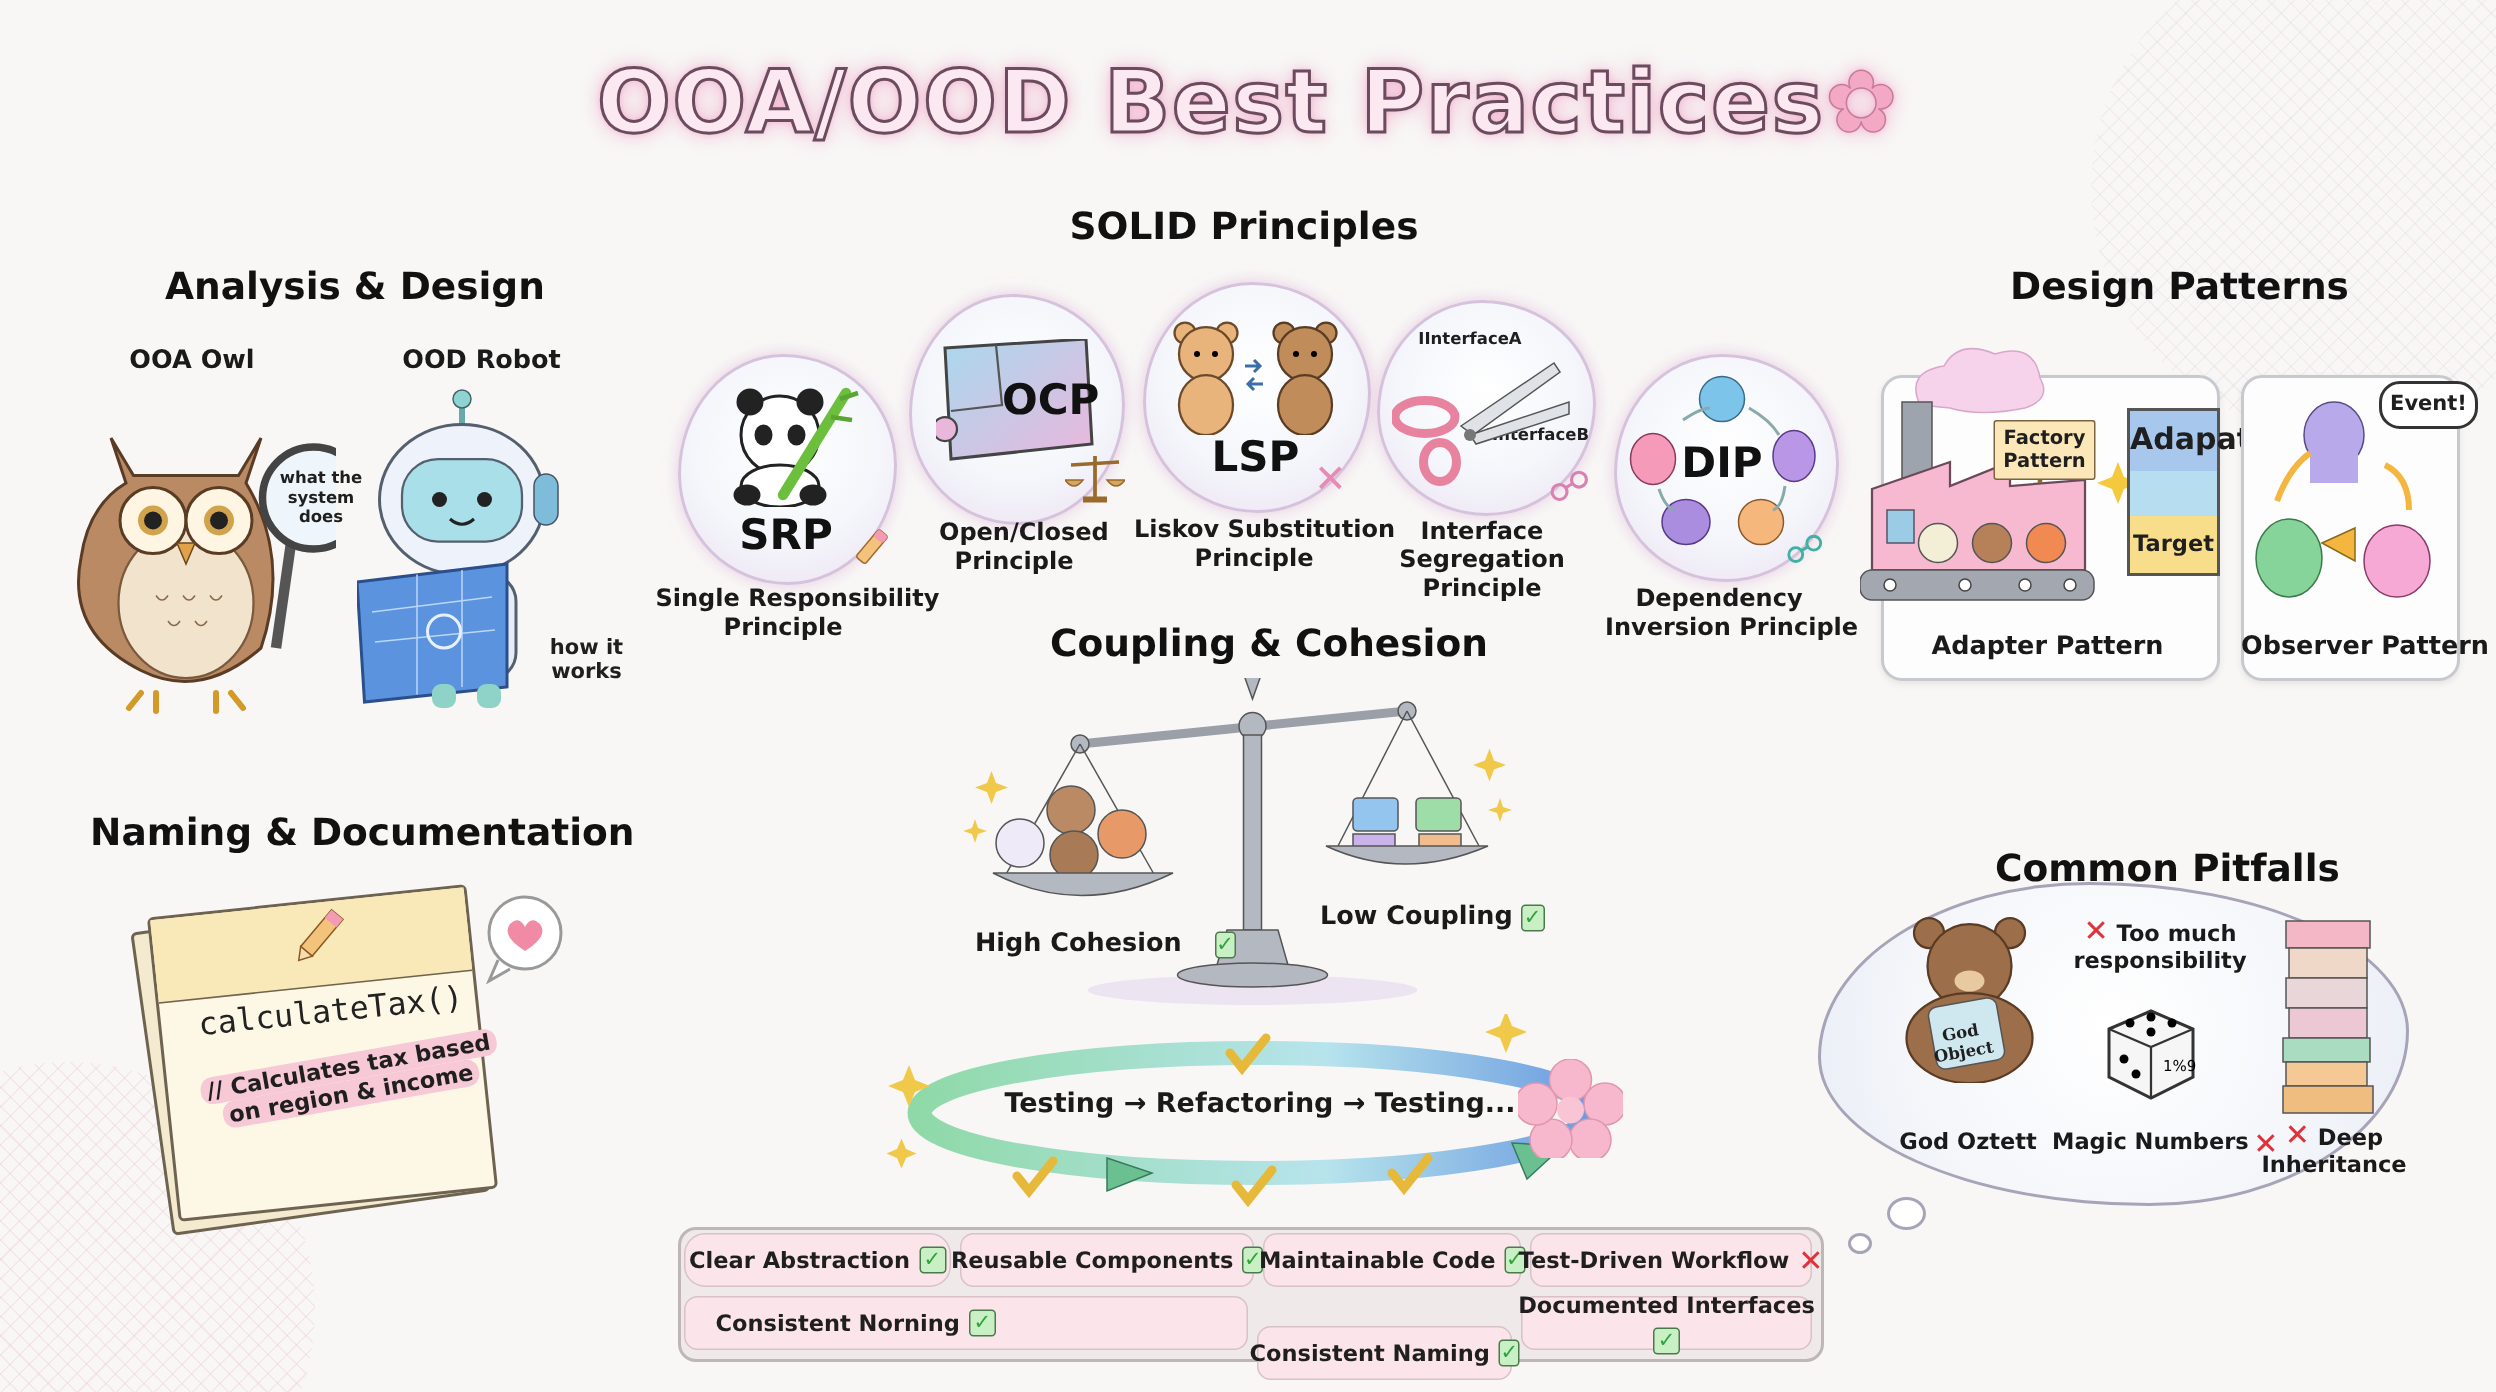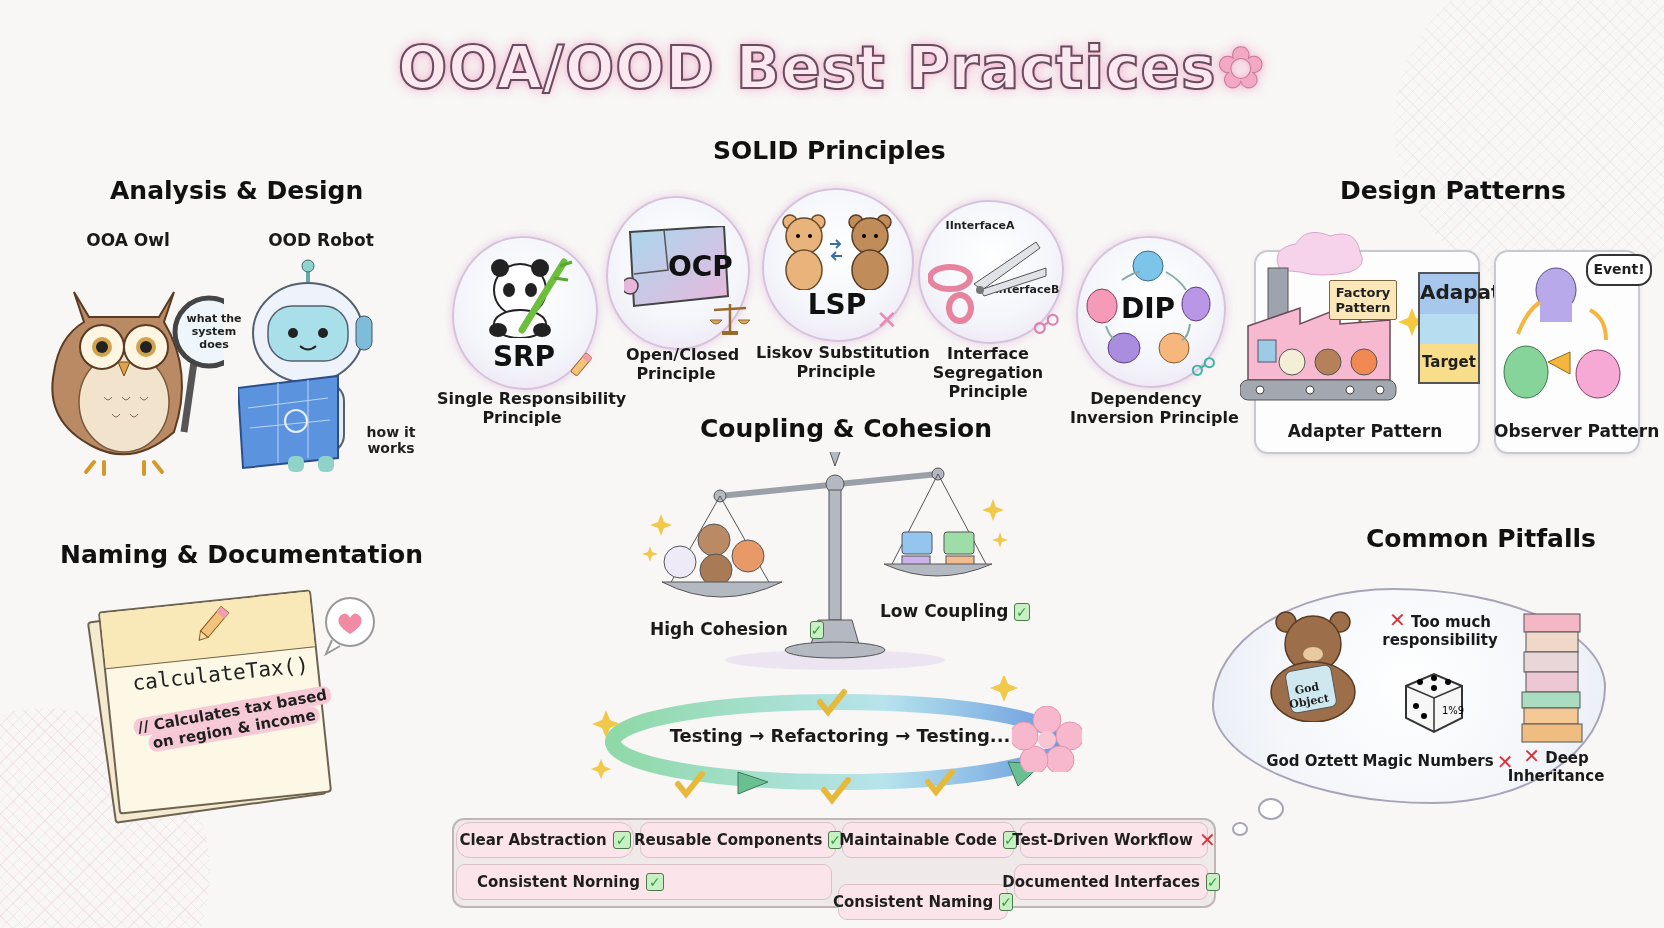--- a/index.html
+++ b/index.html
@@ -315,21 +315,21 @@
 <div class="abs" style="left:134px;top:702px;transform:rotate(-10deg);font-size:15px;font-weight:bold;line-height:18px;">
   <div style="background:#f7c8d6;border-radius:8px;padding:0 4px;">// Calculates tax based</div>
   <div style="background:#f7c8d6;border-radius:8px;padding:0 4px;margin-left:12px;display:inline-block;">on region &amp; income</div>
 </div>
 <svg class="abs" style="left:318px;top:596px;" width="60" height="60" viewBox="0 0 60 60">
   <circle cx="32" cy="26" r="24" fill="#fff" stroke="#999" stroke-width="2"></circle>
     <path d="M14 44 l-6 14 14 -8" fill="#fff" stroke="#999" stroke-width="2"></path>
   <path d="M32 38 q-16 -10 -10 -18 q6 -6 10 2 q4 -8 10 -2 q6 8 -10 18 Z" fill="#f18aa4"></path>
 </svg>
 
-<div class="abs h2" style="left:1330px;top:524px;width:220px;margin-left:36px;">Common Pitfalls</div>
+<div class="abs h2" style="left:1330px;top:564px;width:220px;">Common Pitfalls</div>
 <div class="abs" style="left:1212px;top:588px;width:390px;height:212px;border-radius:46% 54% 44% 56%/54% 46% 54% 46%;background:radial-gradient(circle at 50% 45%,#ffffff 0%,#f4f6fa 60%,#e7ecf5 100%);border:2px solid #a7a4b8;"></div>
 <div class="abs" style="left:1258px;top:798px;width:22px;height:18px;border-radius:50%;border:2px solid #a7a4b8;background:#fff;"></div>
 <div class="abs" style="left:1232px;top:822px;width:12px;height:10px;border-radius:50%;border:2px solid #a7a4b8;background:#fff;"></div>
 
 <svg class="abs" style="left:1260px;top:608px;" width="110" height="114" viewBox="0 0 110 114">
   <g fill="#9c6f4a" stroke="#5a3b24" stroke-width="1.5">
       <circle cx="26" cy="14" r="10"></circle>
       <circle cx="80" cy="14" r="10"></circle>
       <circle cx="53" cy="36" r="28"></circle>
       <ellipse cx="53" cy="84" rx="42" ry="30"></ellipse>
@@ -360,21 +360,21 @@
   <rect x="6" y="2" width="56" height="18" fill="#f3b7c6" stroke="#555"></rect>
   <rect x="8" y="20" width="52" height="20" fill="#efd8c8" stroke="#555"></rect>
   <rect x="6" y="40" width="54" height="20" fill="#e8d6d8" stroke="#555"></rect>
   <rect x="8" y="60" width="52" height="20" fill="#ecc8d4" stroke="#555"></rect>
   <rect x="4" y="80" width="58" height="16" fill="#a9dcc0" stroke="#555"></rect>
   <rect x="6" y="96" width="54" height="16" fill="#f4c995" stroke="#555"></rect>
   <rect x="4" y="112" width="60" height="18" fill="#f0bd80" stroke="#555"></rect>
 </svg>
 
 <div class="abs lbl" style="left:1262px;top:752px;width:100px;font-size:15px;">God Oztett</div>
-<div class="abs lbl" style="left:1368px;top:752px;width:140px;font-size:15px;display:flex;align-items:center;justify-content:center;gap:3px;">
+<div class="abs lbl" style="left:1368px;top:752px;width:140px;font-size:15px;display:flex;align-items:center;gap:3px;">
   <span>Magic Numbers</span>
     <span class="xmark">✕</span>
 </div>
 <div class="abs lbl" style="left:1506px;top:748px;width:100px;font-size:15px;line-height:18px;">
   <div><span class="xmark">✕</span> <span>Deep</span></div>
   <div>Inheritance</div>
 </div>
 
 <div class="abs chip-row" style="left:452px;top:818px;width:760px;height:86px;"></div>
 
@@ -396,16 +396,16 @@
 </div>
 
 <div class="abs chip" style="left:456px;top:864px;width:376px;height:36px;justify-content:flex-start;padding-left:20px;">
   <span>Consistent Norning</span>
     <span class="chk">✓</span>
 </div>
 <div class="abs chip" style="left:838px;top:884px;width:170px;height:36px;">
   <span>Consistent Naming</span>
     <span class="chk">✓</span>
 </div>
-<div class="abs chip" style="left:1014px;top:864px;width:194px;height:36px;">
+<div class="abs chip" style="left:1014px;top:864px;width:194px;height:36px;flex-direction:column;">
   <span>Documented Interfaces</span>
     <span class="chk">✓</span>
 </div>
 
 </body></html>

